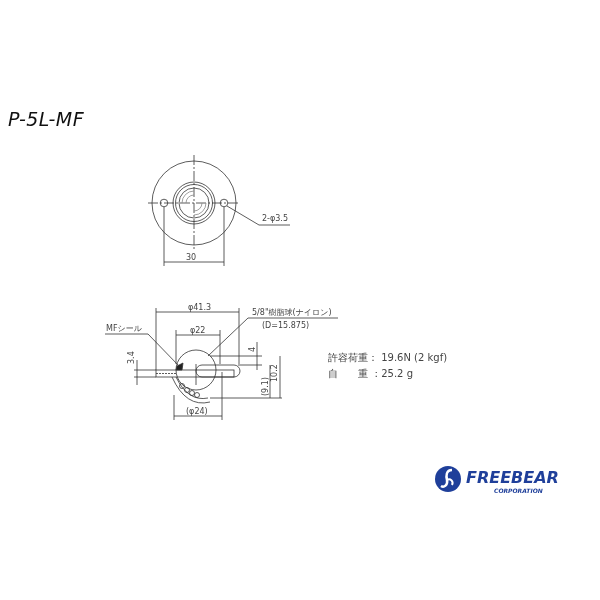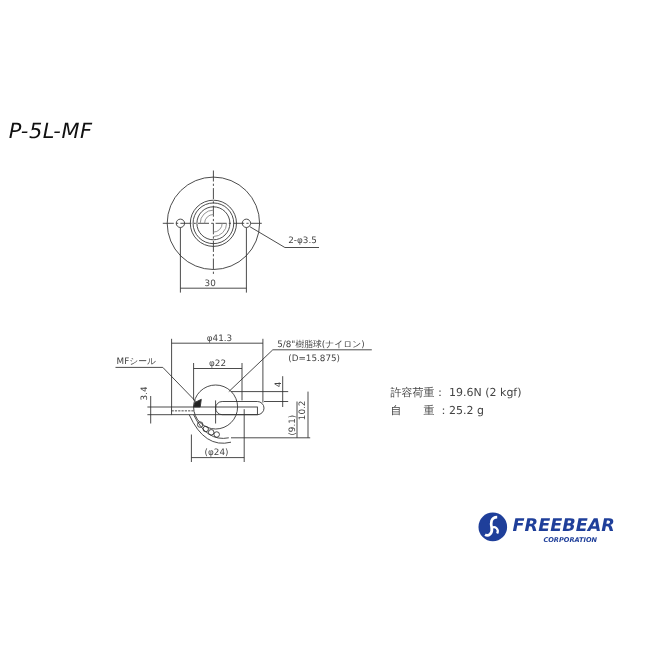--- a/index.html
+++ b/index.html
@@ -1,20 +1,20 @@
 <!DOCTYPE html>
 <html><head>
 <meta charset="utf-8">
 <style>
   html,body{margin:0;padding:0;background:#ffffff;}
   body{width:600px;height:600px;position:relative;overflow:hidden;font-family:"DejaVu Sans",sans-serif;}
   .title{position:absolute;left:8px;top:88px;font-family:"DejaVu Sans",sans-serif;font-style:italic;font-size:19px;color:#111;letter-spacing:0.5px;margin-top:20px;}
   svg{position:absolute;left:0;top:0;}
   .specs{position:absolute;left:328px;top:350px;font-size:10px;color:#444;line-height:16px;font-family:"DejaVu Sans",sans-serif;}
-  .specs .row{white-space:nowrap;margin-left:27px;}
+  .specs .row{white-space:nowrap;}
   .logo{position:absolute;left:434px;top:462px;width:140px;height:36px;}
 </style>
 </head>
 <body>
 
 <div class="title">P-5L-MF</div>
 
 <svg width="600" height="600" viewBox="0 0 600 600">
   <g fill="none" stroke="#333" stroke-width="0.8">
 

